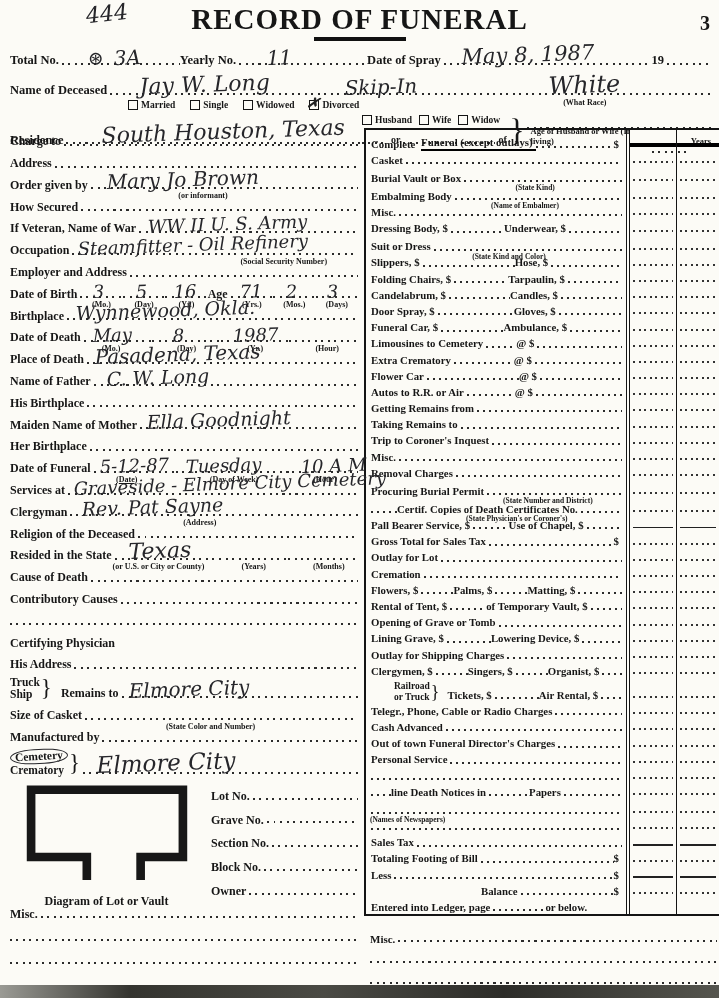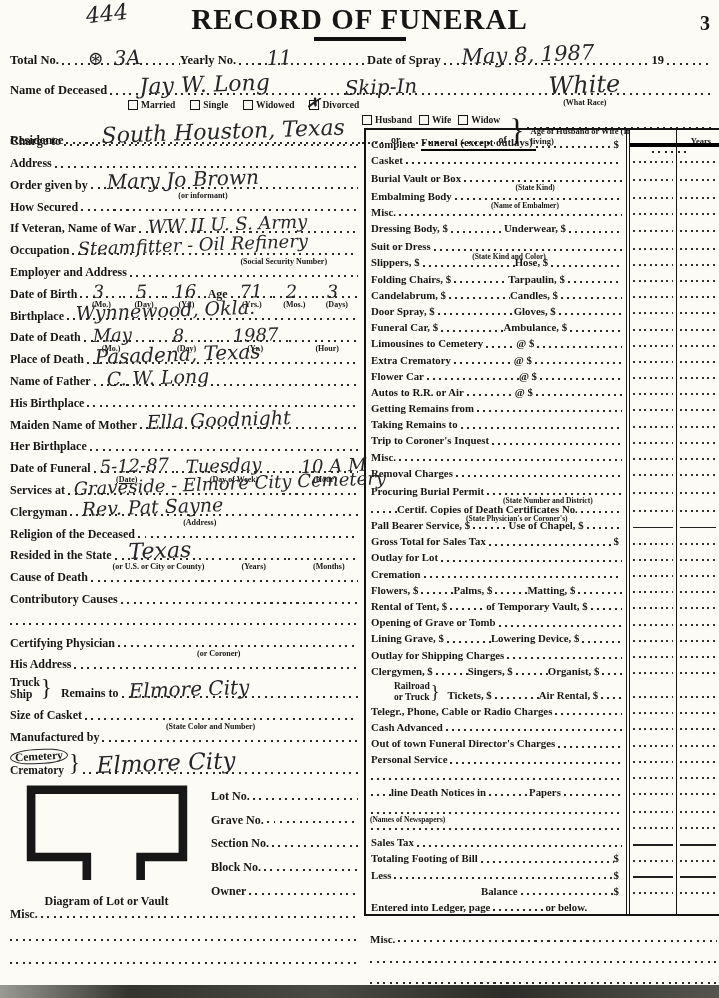--- a/index.html
+++ b/index.html
@@ -429,24 +429,20 @@
               <span class="dl"></span>
             </span>
           </div>
           <div class="frow lrow">
             <span class="fill" style="flex: 1 1 0%;">
               <span class="dl"></span>
             </span>
           </div>
           <div class="frow lrow">
             <span class="lbl">Certifying Physician</span>
-            <span class="fill" style="flex: 1 1 0%;">
-              <span class="dl"></span>
-              <span class="sub" style="left: 42%;">(or Coroner)</span>
-            </span>
           </div>
           <div class="frow lrow">
             <span class="lbl">His Address</span>
             <span class="fill" style="flex: 1 1 0%;">
               <span class="dl"></span>
             </span>
           </div>
           <div class="frow lrow" style="height: 29px;">
             <span class="bgrp">
               <span class="bstack">

